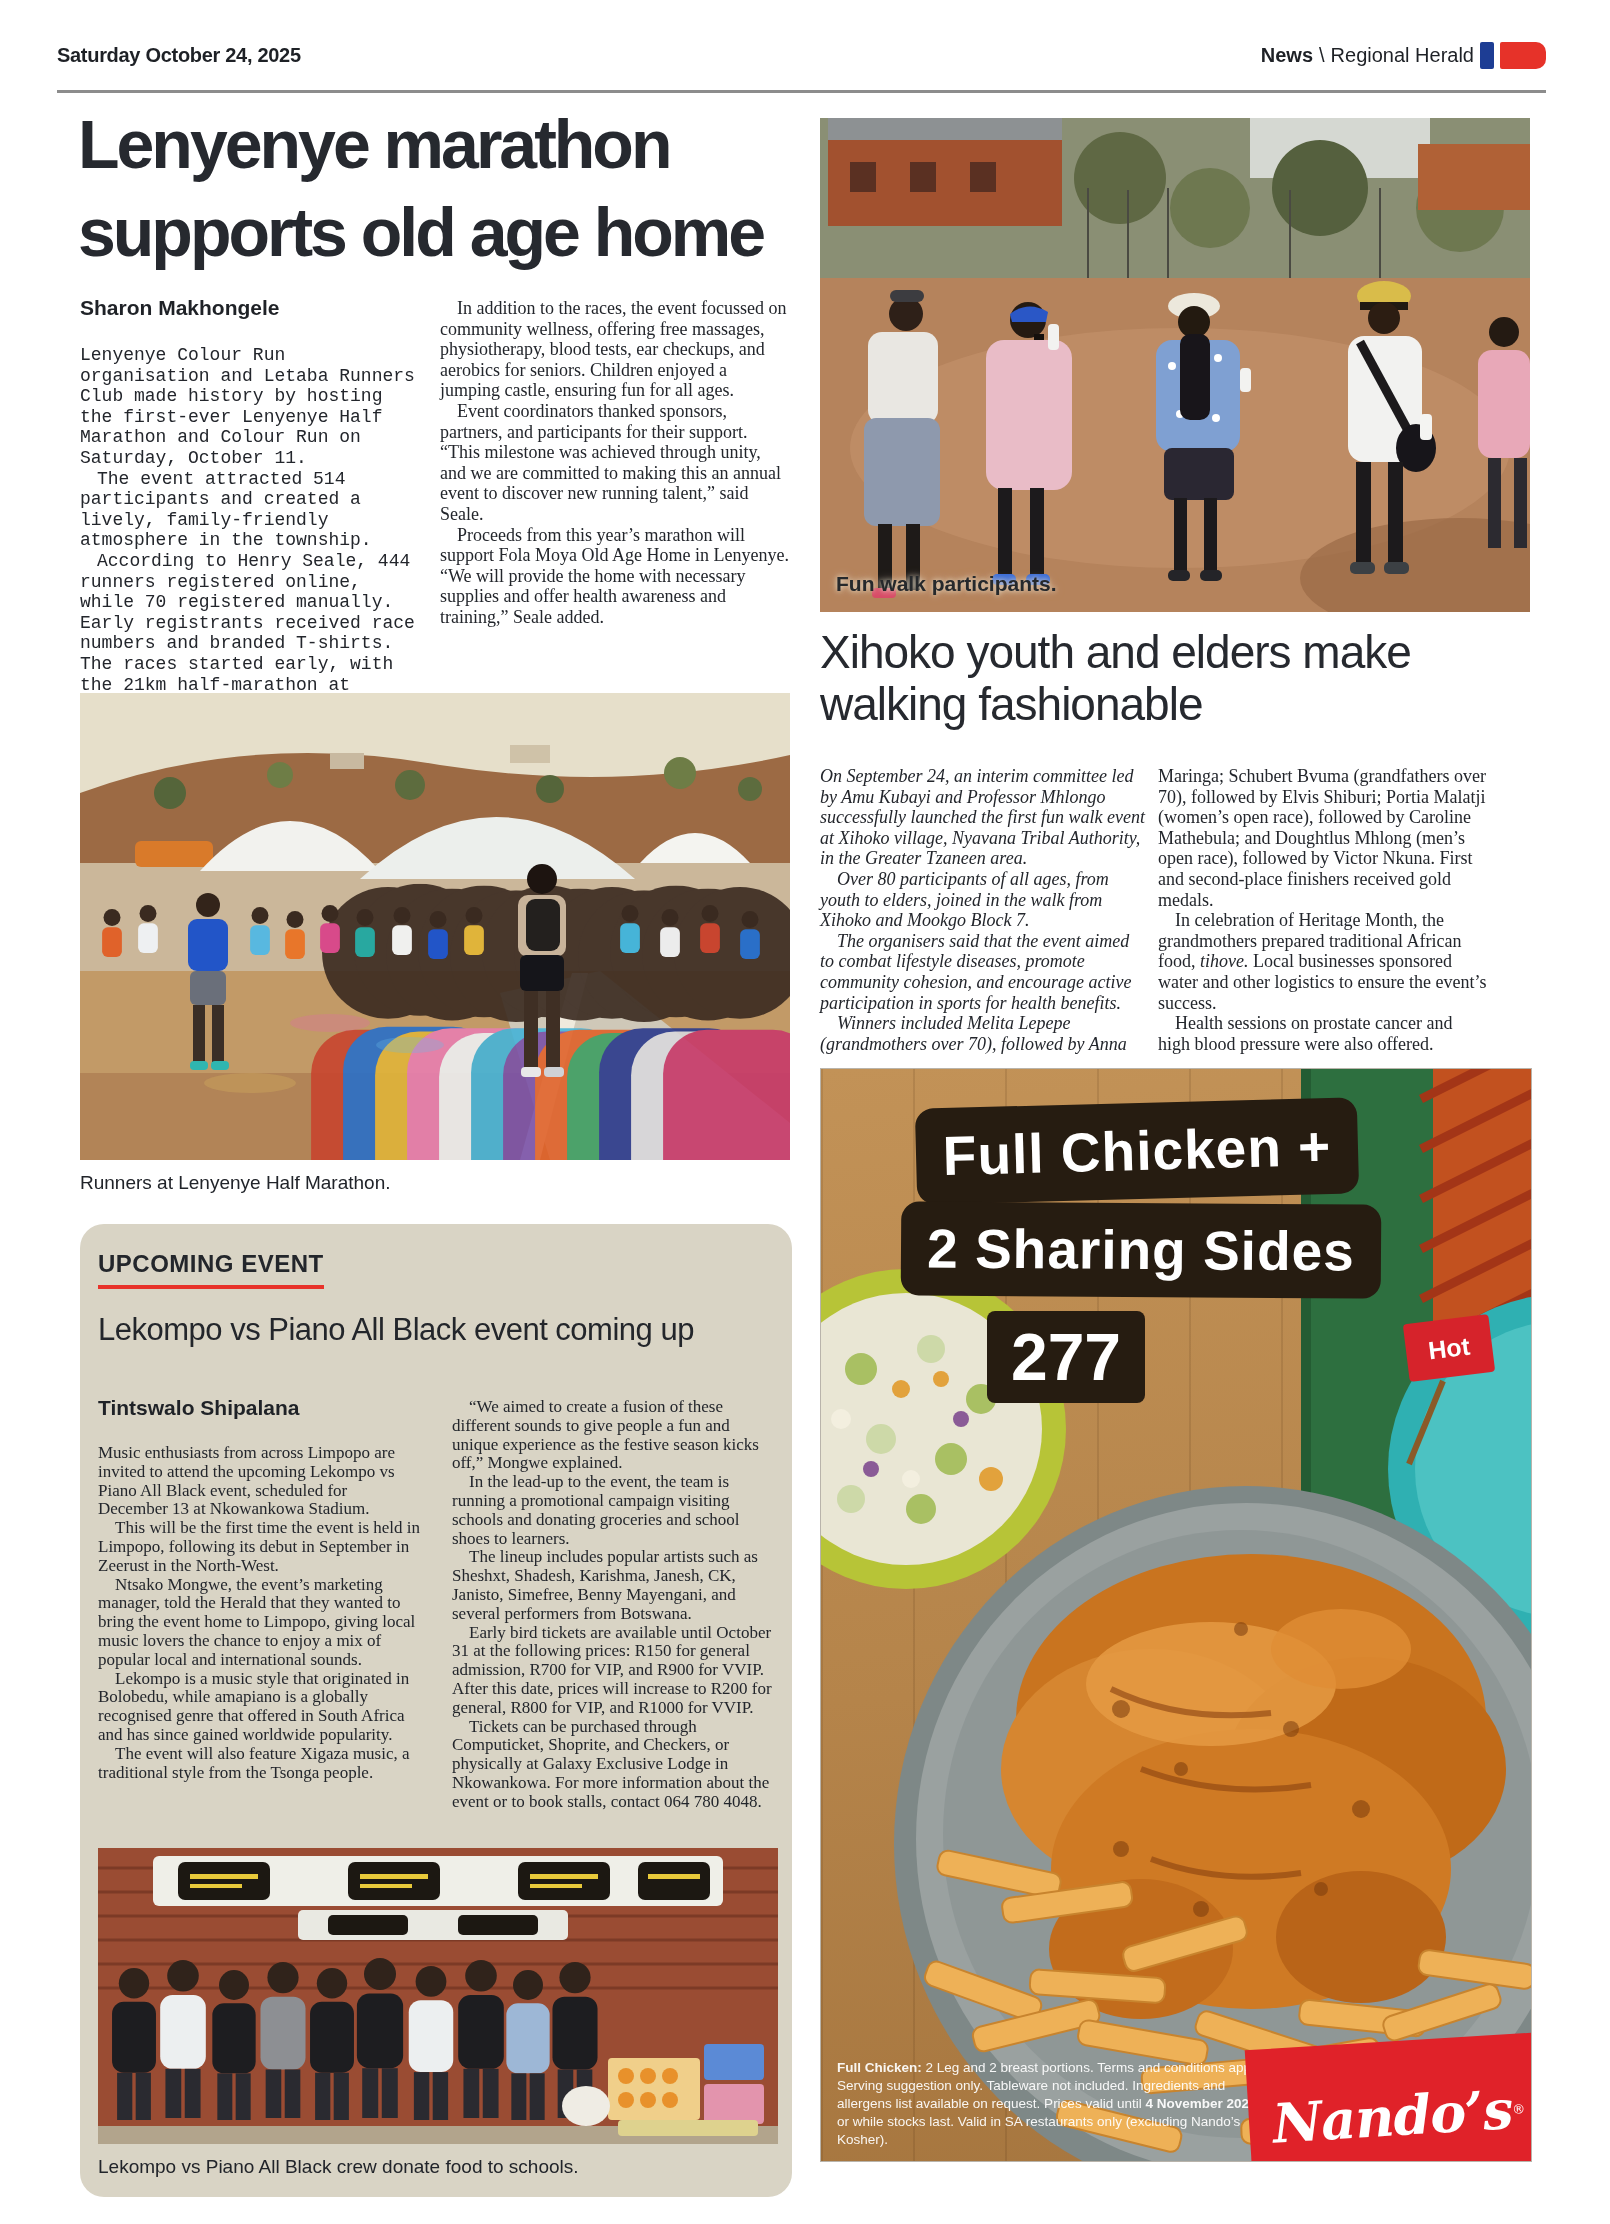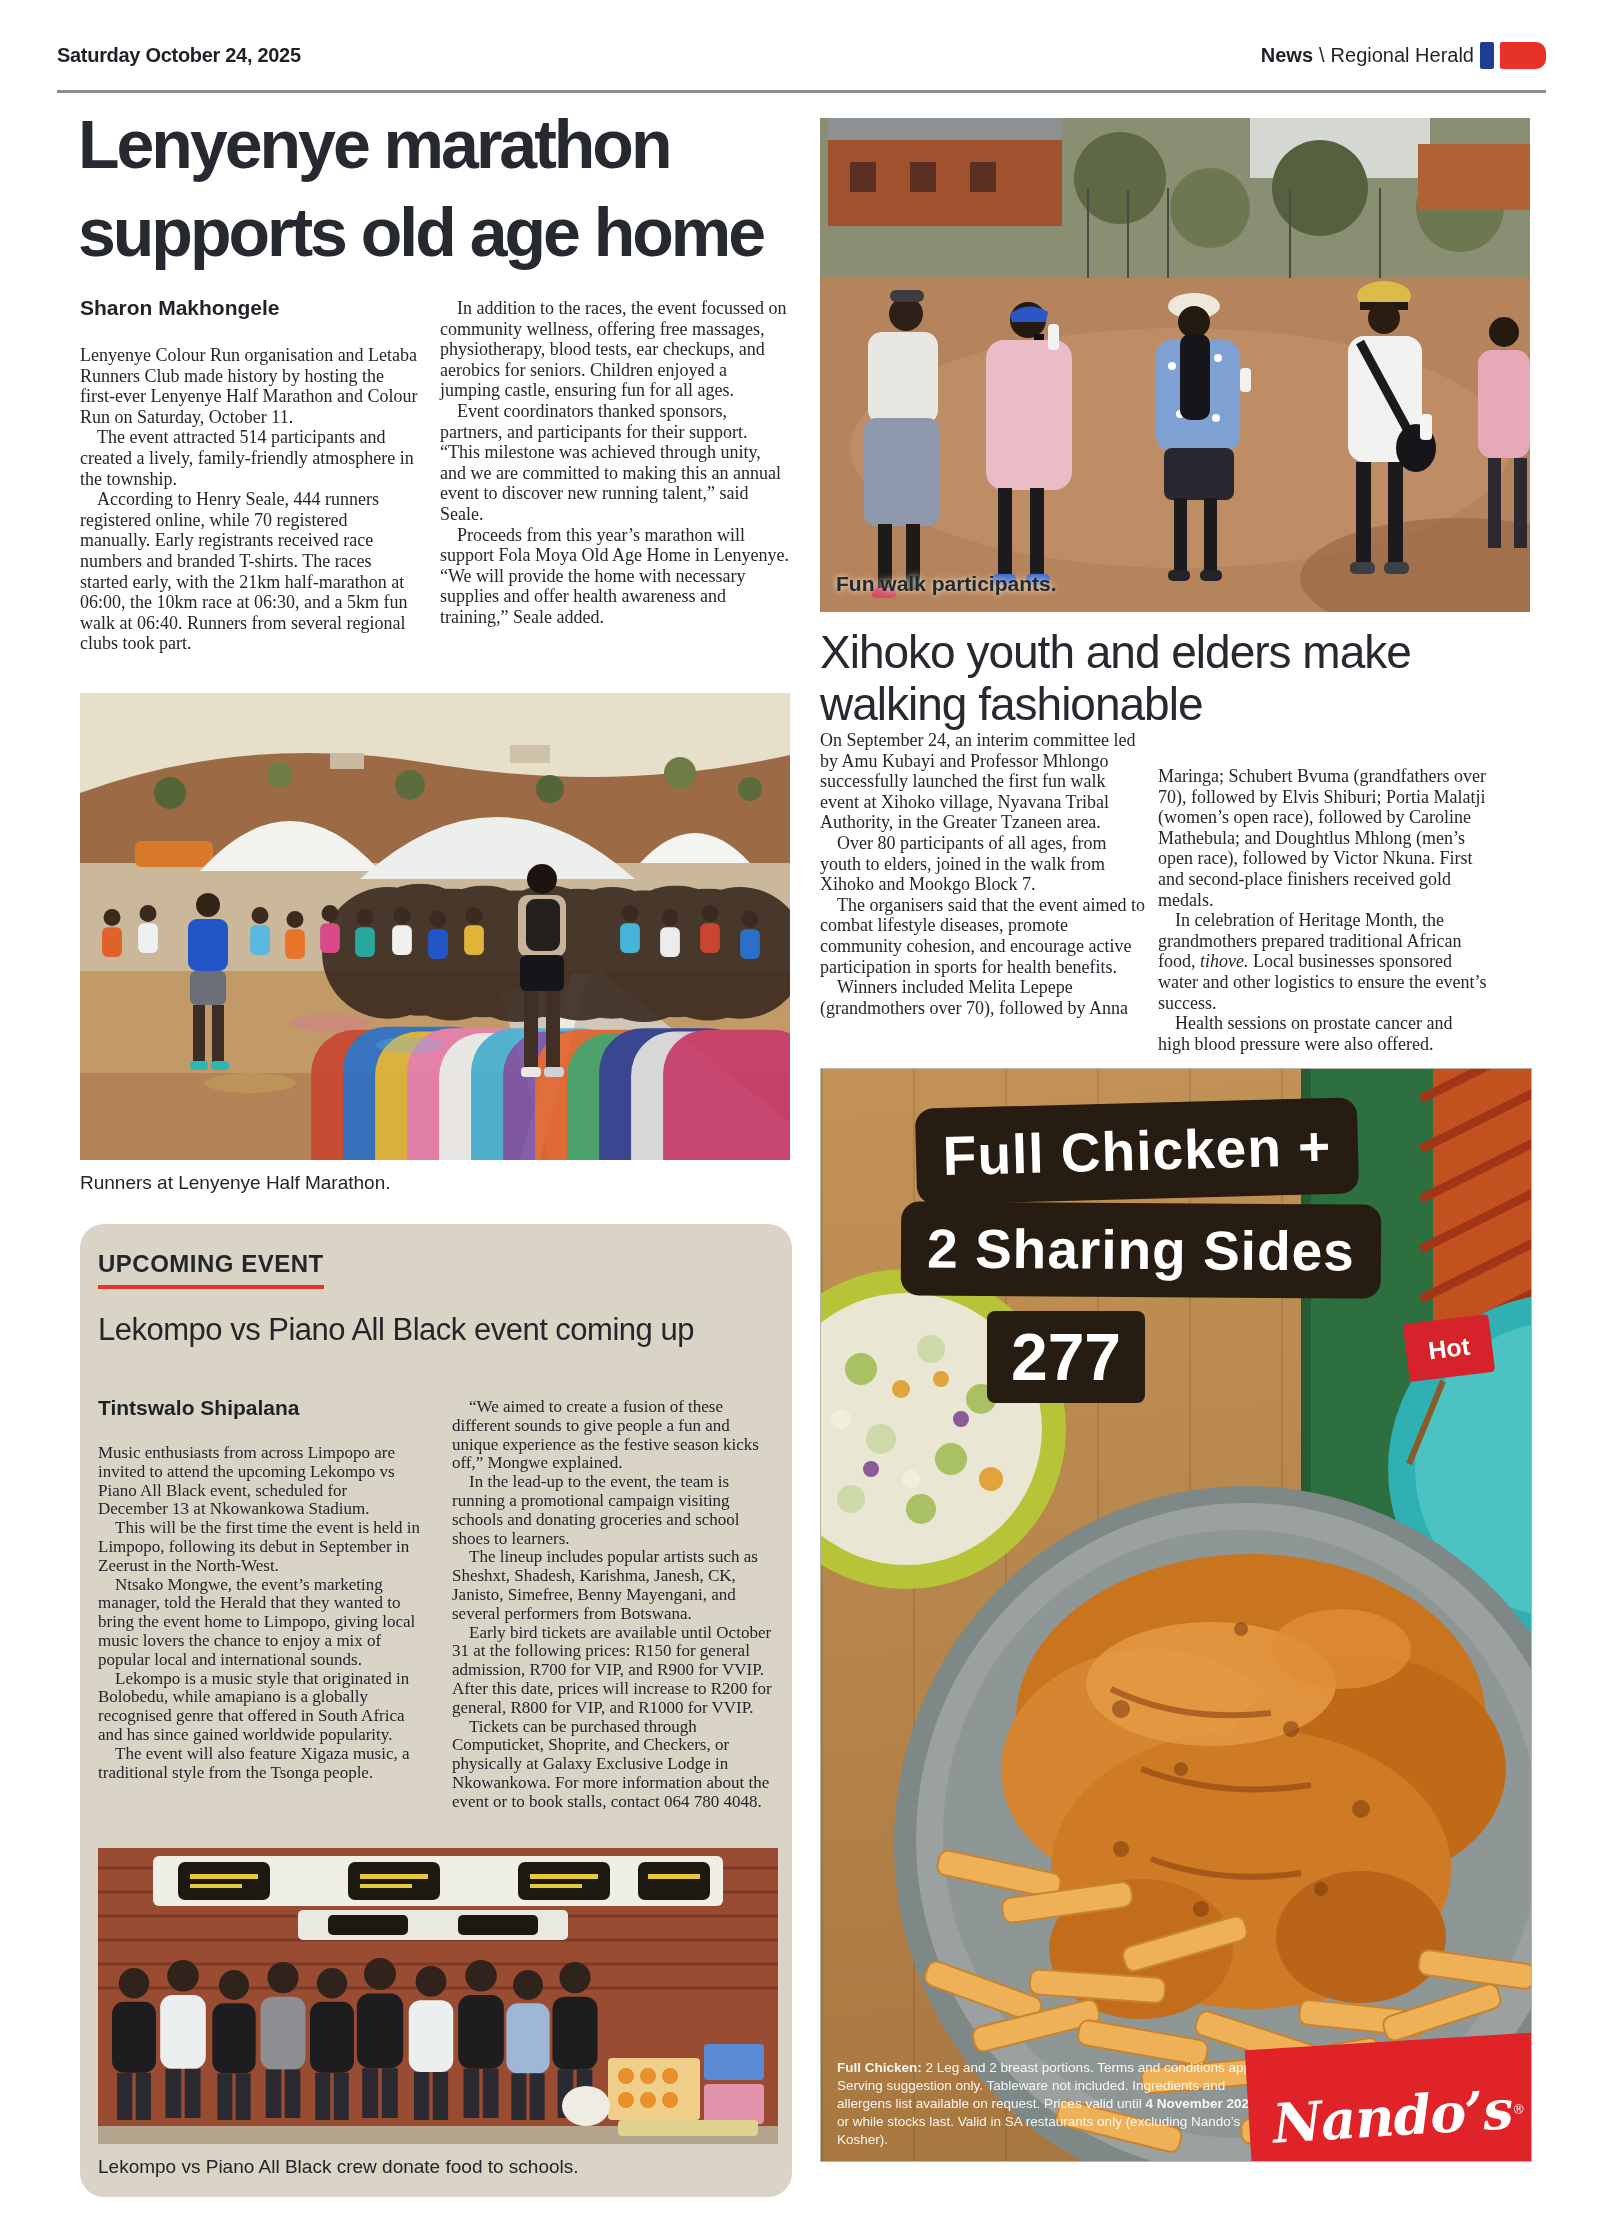--- a/index.html
+++ b/index.html
@@ -74,21 +74,21 @@
     <span class="sec">News</span>
     <span>\</span>
     <span>Regional Herald</span>
     <span class="blk blk-blue"></span>
     <span class="blk blk-red"></span>
   </div>
   <div class="abs rule"></div>
 
   <div class="abs headline1">Lenyenye marathon supports old age home</div>
   <div class="abs byline" style="left:80px;top:296px;">Sharon Makhongele</div>
-  <div class="abs col" style="left:80px;top:345px;width:342px;">
+  <div class="abs col" style="left:80px;top:345px;width:342px;font-family:Liberation Mono, monospace;">
       <p>Lenyenye Colour Run organisation and Letaba Runners Club made history by hosting the first-ever Lenyenye Half Marathon and Colour Run on Saturday, October 11.</p>
       <p>The event attracted 514 participants and created a lively, family-friendly atmosphere in the township.</p>
       <p>According to Henry Seale, 444 runners registered online, while 70 registered manually. Early registrants received race numbers and branded T-shirts. The races started early, with the 21km half-marathon at 06:00, the 10km race at 06:30, and a 5km fun walk at 06:40. Runners from several regional clubs took part.</p>
     </div>
   <div class="abs col indent-first" style="left:440px;top:298px;width:350px;">
       <p>In addition to the races, the event focussed on community wellness, offering free massages, physiotherapy, blood tests, ear checkups, and aerobics for seniors. Children enjoyed a jumping castle, ensuring fun for all ages.</p>
       <p>Event coordinators thanked sponsors, partners, and participants for their support. “This milestone was achieved through unity, and we are committed to making this an annual event to discover new running talent,” said Seale.</p>
       <p>Proceeds from this year’s marathon will support Fola Moya Old Age Home in Lenyenye. “We will provide the home with necessary supplies and offer health awareness and training,” Seale added.</p>
     </div>
 
@@ -251,21 +251,21 @@
         <circle cx="684" cy="214" r="15" fill="#241a12"></circle>
         <rect x="658" y="232" width="52" height="108" rx="14" fill="#e8a8b8"></rect>
         <rect x="668" y="340" width="13" height="90" fill="#2c2a30"></rect>
           <rect x="694" y="340" width="13" height="90" fill="#2c2a30"></rect>
       </g>
     </svg>
     <div class="overlay-caption">Fun walk participants.</div>
   </div>
 
   <div class="abs headline2">Xihoko youth and elders make walking fashionable</div>
-  <div class="abs col" style="left:820px;top:730px;width:326px;">
+  <div class="abs col" style="left:820px;top:766px;width:326px;font-style:italic;">
       <p>On September 24, an interim committee led by Amu Kubayi and Professor Mhlongo successfully launched the first fun walk event at Xihoko village, Nyavana Tribal Authority, in the Greater Tzaneen area.</p>
       <p>Over 80 participants of all ages, from youth to elders, joined in the walk from Xihoko and Mookgo Block 7.</p>
       <p>The organisers said that the event aimed to combat lifestyle diseases, promote community cohesion, and encourage active participation in sports for health benefits.</p>
       <p>Winners included Melita Lepepe (grandmothers over 70), followed by Anna</p>
     </div>
   <div class="abs col" style="left:1158px;top:766px;width:330px;">
       <p>Maringa; Schubert Bvuma (grandfathers over 70), followed by Elvis Shiburi; Portia Malatji (women’s open race), followed by Caroline Mathebula; and Doughtlus Mhlong (men’s open race), followed by Victor Nkuna. First and second-place finishers received gold medals.</p>
       <p>In celebration of Heritage Month, the grandmothers prepared traditional African food, <em>tihove.</em> Local businesses sponsored water and other logistics to ensure the event’s success.</p>
       <p>Health sessions on prostate cancer and high blood pressure were also offered.</p>
     </div>

